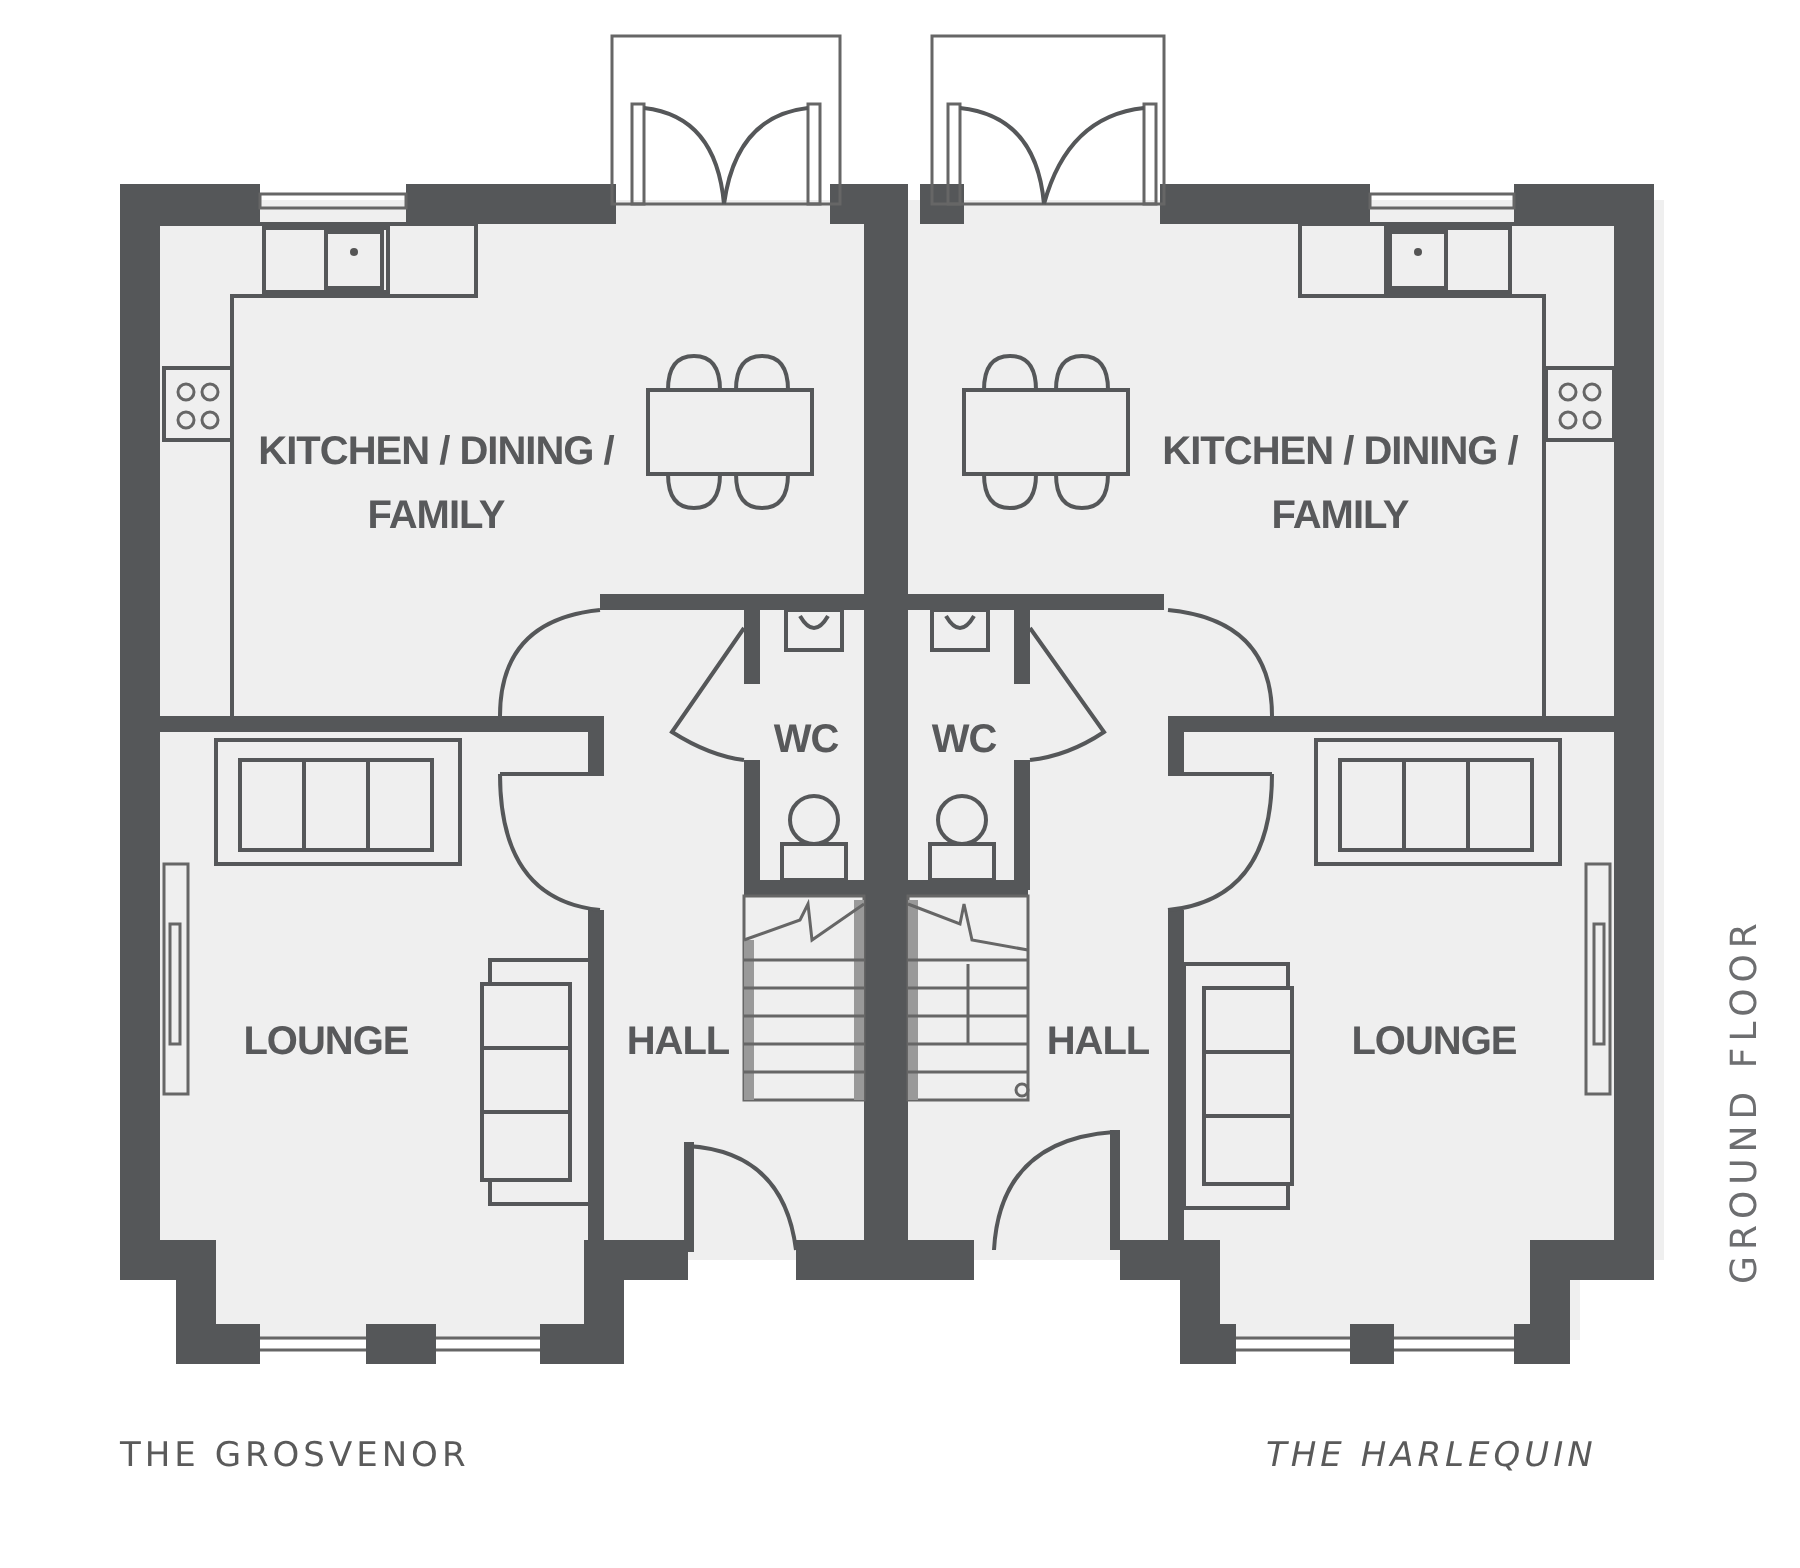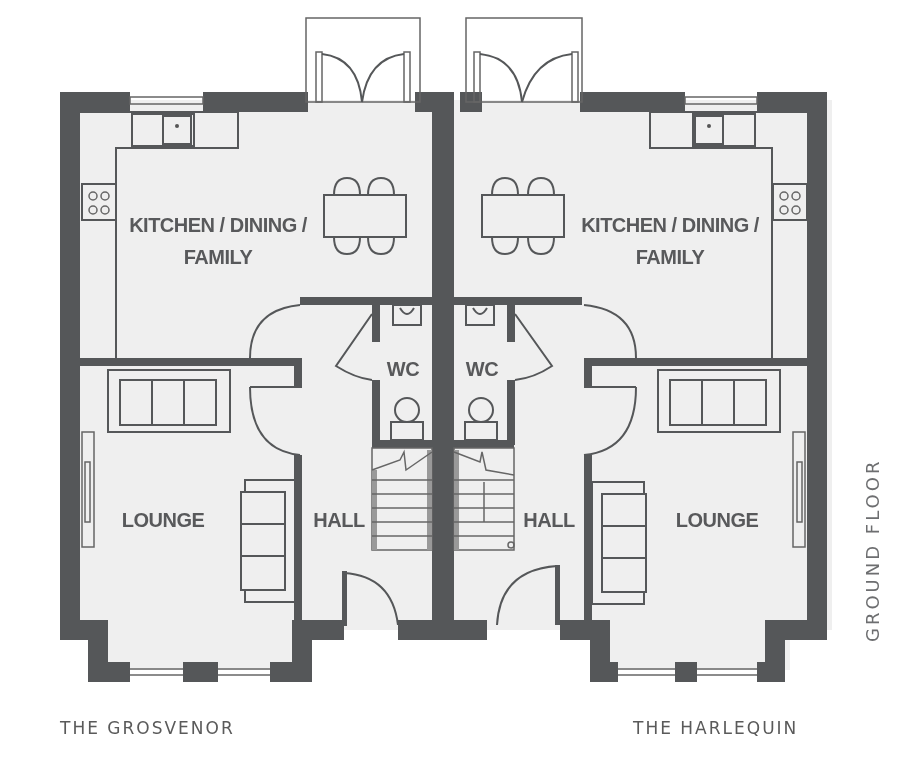--- a/index.html
+++ b/index.html
@@ -239,14 +239,14 @@
   <g>
     <text class="room-label" x="670" y="232" text-anchor="middle">KITCHEN / DINING /</text>
     <text class="room-label" x="670" y="264" text-anchor="middle">FAMILY</text>
     <text class="room-label" x="717" y="527" text-anchor="middle">LOUNGE</text>
     <text class="room-label" x="549" y="527" text-anchor="middle">HALL</text>
     <text class="room-label" x="482" y="376" text-anchor="middle">WC</text>
   </g>
 </svg>
 
 <div class="house-label" style="left:60px;">THE GROSVENOR</div>
-<div class="house-label" style="left:633px;">THE HARLEQUIN</div>
+<div class="house-label" style="left:633px;font-style:italic;">THE HARLEQUIN</div>
 <div class="floor-label">GROUND FLOOR</div>
 
 </body></html>

